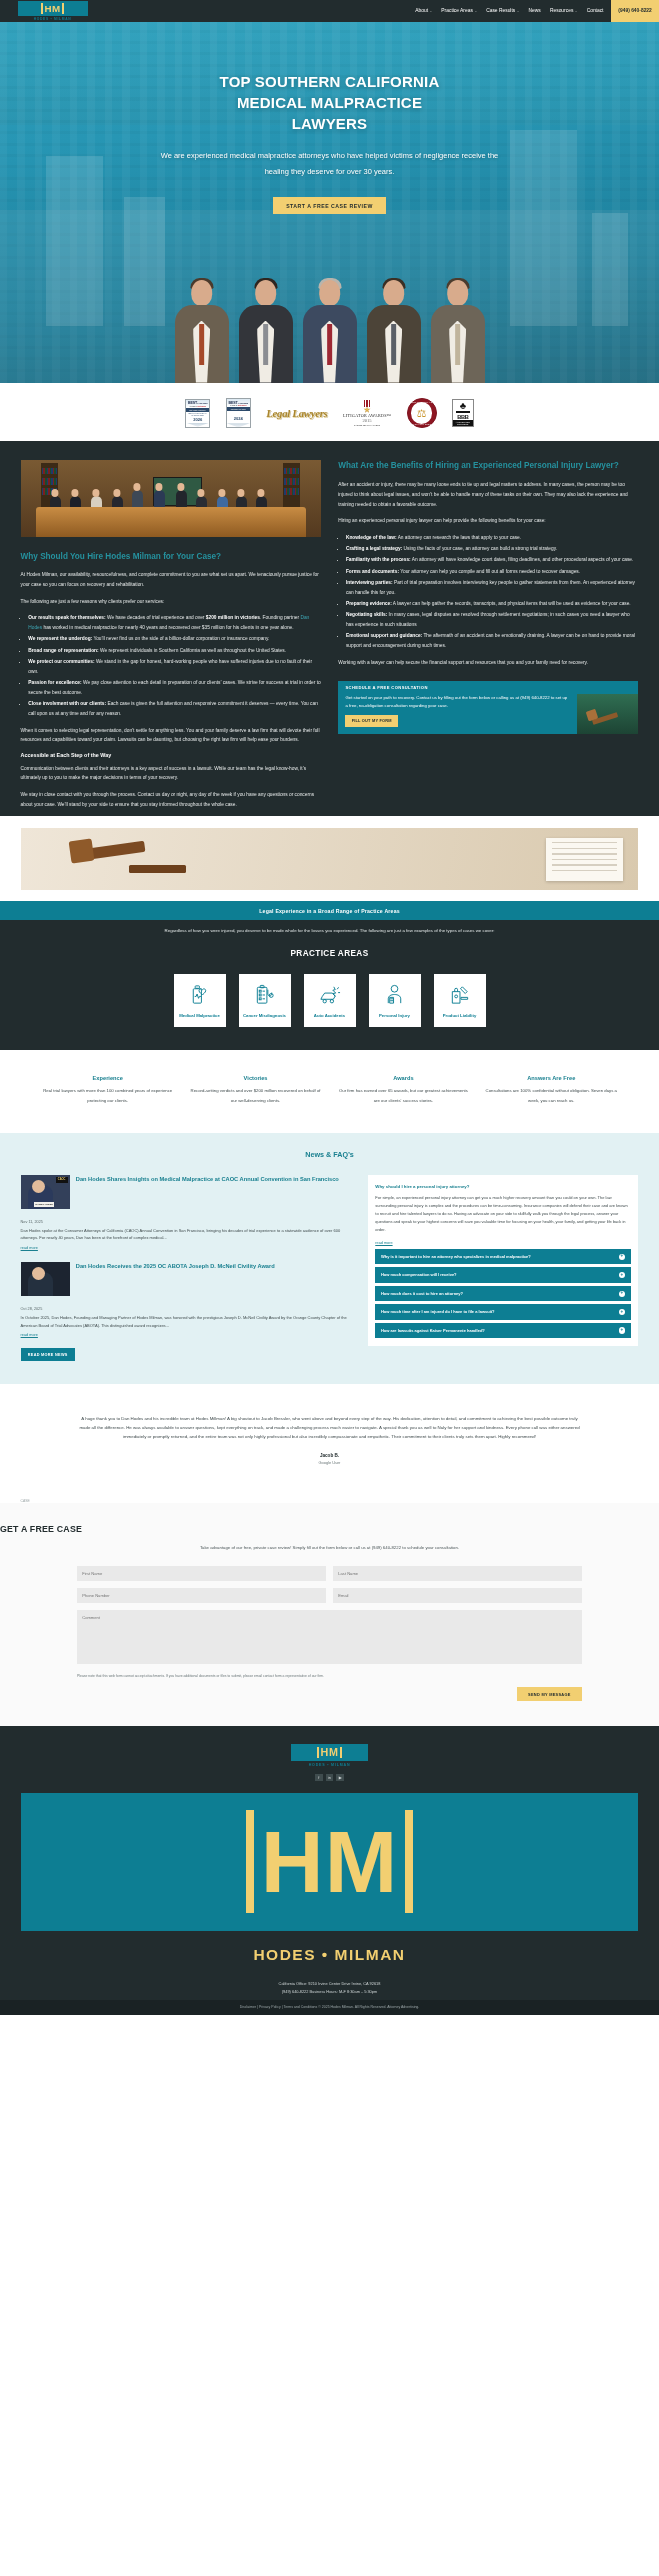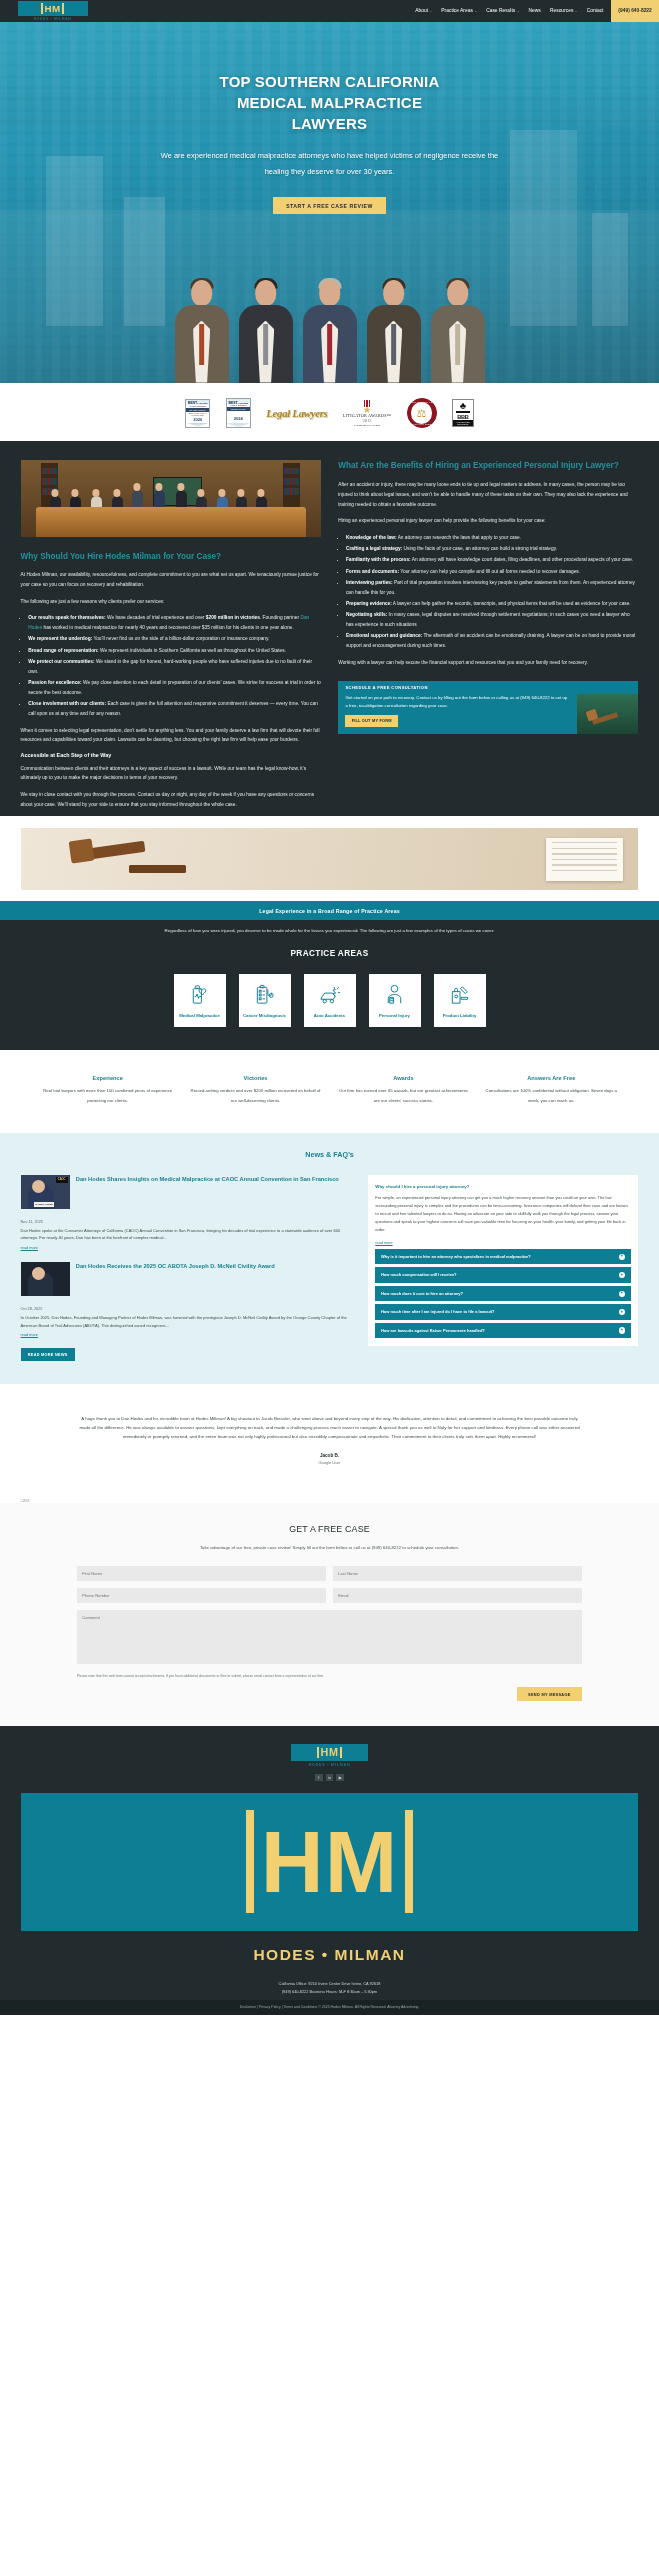--- a/index.html
+++ b/index.html
@@ -169,21 +169,21 @@
 
   
   .testi { background:#fff; padding:30px 77px 20.6px; text-align:center; }
   .testi p { color:#3f4a4c; font-size:4.4px; line-height:2.1; }
   .testi-name { color:#222c2e; font-size:4.6px; font-weight:bold; margin-top:11.3px; }
   .testi-src { color:#6b7779; font-size:3.9px; margin-top:2.1px; }
   .testi-tag { color:#9aa4a6; font-size:3.4px; text-align:left; padding:13.4px 0 0 20.6px; }
 
   
   .form-sec { background:#fafafa; padding:20.6px 0 25px; }
-  .form-title { text-align:center; color:#222c2e; font-size:8.8px; font-weight:normal; line-height:1.5; letter-spacing:0.2px; }
+  .form-title { text-align:left; color:#222c2e; font-size:8.8px; font-weight:bold; line-height:1.5; letter-spacing:0.2px; }
   .form-sub { text-align:center; color:#4a5557; font-size:4.3px; line-height:2; margin:7.2px auto 13.4px; max-width:268px; }
   .form-box { margin:0 77px; }
   .form-grid { display:flex; gap:7.2px; margin-bottom:6.7px; }
   .inp { flex:1; background:#e9e9e9; border:none; height:15.5px; padding:0 5.2px; font-size:4.1px; color:#555;
     font-family:"Liberation Sans", sans-serif; }
   .txa { width:100%; background:#e9e9e9; border:none; height:54px; padding:4.6px 5.2px; font-size:4.1px; color:#555;
     font-family:"Liberation Sans", sans-serif; resize:none; }
   .disclaim { color:#6b7779; font-size:3.4px; line-height:1.9; margin:7.2px 0 7.2px; }
   .send-row { display:flex; justify-content:flex-end; }
   .send-btn { background:#f2cf71; color:#222c2e; font-size:3.9px; font-weight:bold; letter-spacing:0.3px; padding:4.6px 11.3px; cursor:pointer; }

